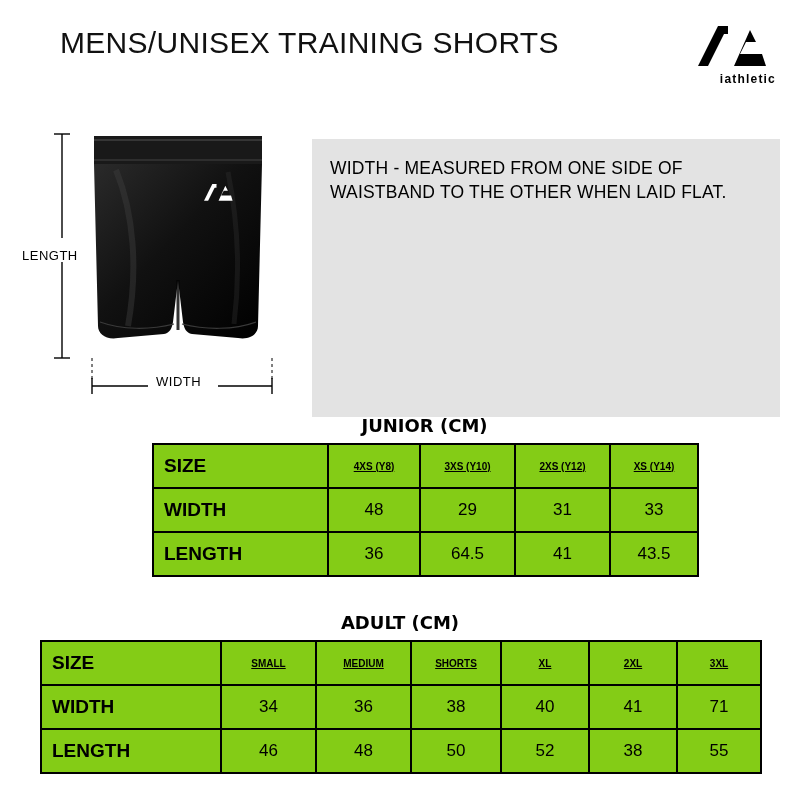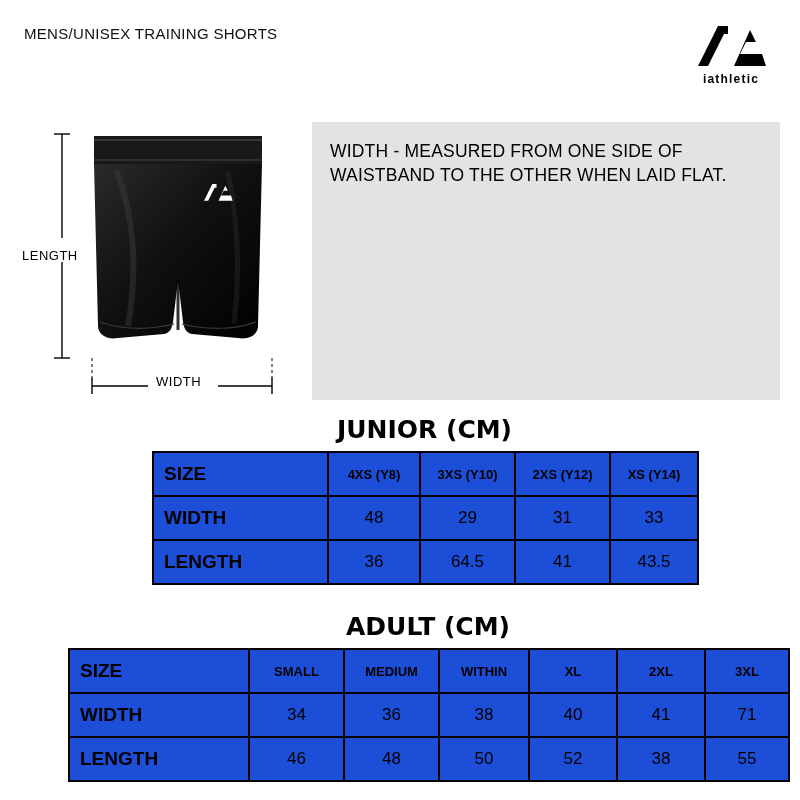--- a/index.html
+++ b/index.html
@@ -26,42 +26,44 @@
   }
   .title {
     font-size: 38px;
     font-weight: bold;
     letter-spacing: 0.5px;
     line-height: 1;
     margin: 0;
     font-family: "DejaVu Sans", sans-serif;
   }
   .subtitle {
-    font-size: 15px;
+    font-size: 30px;
     letter-spacing: 0.3px;
     line-height: 1.1;
     margin-top: 8px;
     font-family: "Liberation Sans", sans-serif;
     color: #111;
+    margin-left: 36px;
   }
 
   .logo {
     position: absolute;
     right: 0;
     top: 4px;
     width: 90px;
     height: 72px;
     text-align: center;
   }
   .logo svg { display: block; margin: 0 auto; }
   .logo-text {
     font-size: 12px;
     letter-spacing: 1.2px;
     margin-top: 2px;
     font-weight: 600;
+    text-align: right;
   }
 
   
   .product-area {
     position: absolute;
     left: 30px;
     top: 118px;
     width: 280px;
     height: 290px;
   }
@@ -86,82 +88,82 @@
     left: 126px;
     top: 256px;
     font-size: 13px;
     letter-spacing: 0.5px;
   }
 
   
   .info-box {
     position: absolute;
     left: 312px;
-    top: 122px;
+    top: 139px;
     width: 468px;
     height: 278px;
     background: #e3e3e3;
     padding: 18px 16px 0 18px;
     box-sizing: border-box;
   }
   .info-para {
     font-size: 17.5px;
     line-height: 1.35;
     margin: 0 0 18px 0;
     letter-spacing: 0.2px;
   }
 
   
   .table-title {
     text-align: center;
-    font-size: 25px;
+    font-size: 18px;
     font-weight: bold;
     font-family: "DejaVu Sans", sans-serif;
   }
 
   table.size-table {
     border-collapse: collapse;
     table-layout: fixed;
-    background: #1d4ed8;
+    background: #84cc16;
   }
   table.size-table td {
     border: 2px solid #000;
     height: 40px;
     text-align: center;
     font-size: 17px;
     font-family: "Liberation Sans", sans-serif;
   }
   table.size-table td.rowhead {
     text-align: left;
     padding-left: 10px;
     font-weight: bold;
     font-size: 19px;
   }
   table.size-table td.colhead {
     font-weight: bold;
-    font-size: 13px;
+    font-size: 10px;
+    text-decoration: underline;
   }
 
   
   .junior-block {
     position: absolute;
     left: 152px;
     top: 415px;
     width: 545px;
   }
   .junior-block .table-title { margin-bottom: 7px; }
   .junior-block table { width: 545px; }
 
   
   .adult-block {
     position: absolute;
     left: 40px;
     top: 612px;
     width: 720px;
-    margin-left: 28px;
   }
   .adult-block .table-title { margin-bottom: 7px; }
   .adult-block table { width: 720px; }
 </style>
 </head>
 <body>
 
 <div class="header">
   <div class="subtitle">MENS/UNISEX TRAINING SHORTS</div>
 
@@ -282,21 +284,21 @@
         <col style="width:90px">
       <col style="width:88px">
         <col style="width:88px">
         <col style="width:84px">
     </colgroup>
     <tbody>
       <tr>
         <td class="rowhead">SIZE</td>
         <td class="colhead">SMALL</td>
         <td class="colhead">MEDIUM</td>
-        <td class="colhead">WITHIN</td>
+        <td class="colhead">SHORTS</td>
         <td class="colhead">XL</td>
         <td class="colhead">2XL</td>
         <td class="colhead">3XL</td>
       </tr>
       <tr>
         <td class="rowhead">WIDTH</td>
         <td>34</td>
         <td>36</td>
         <td>38</td>
         <td>40</td>

